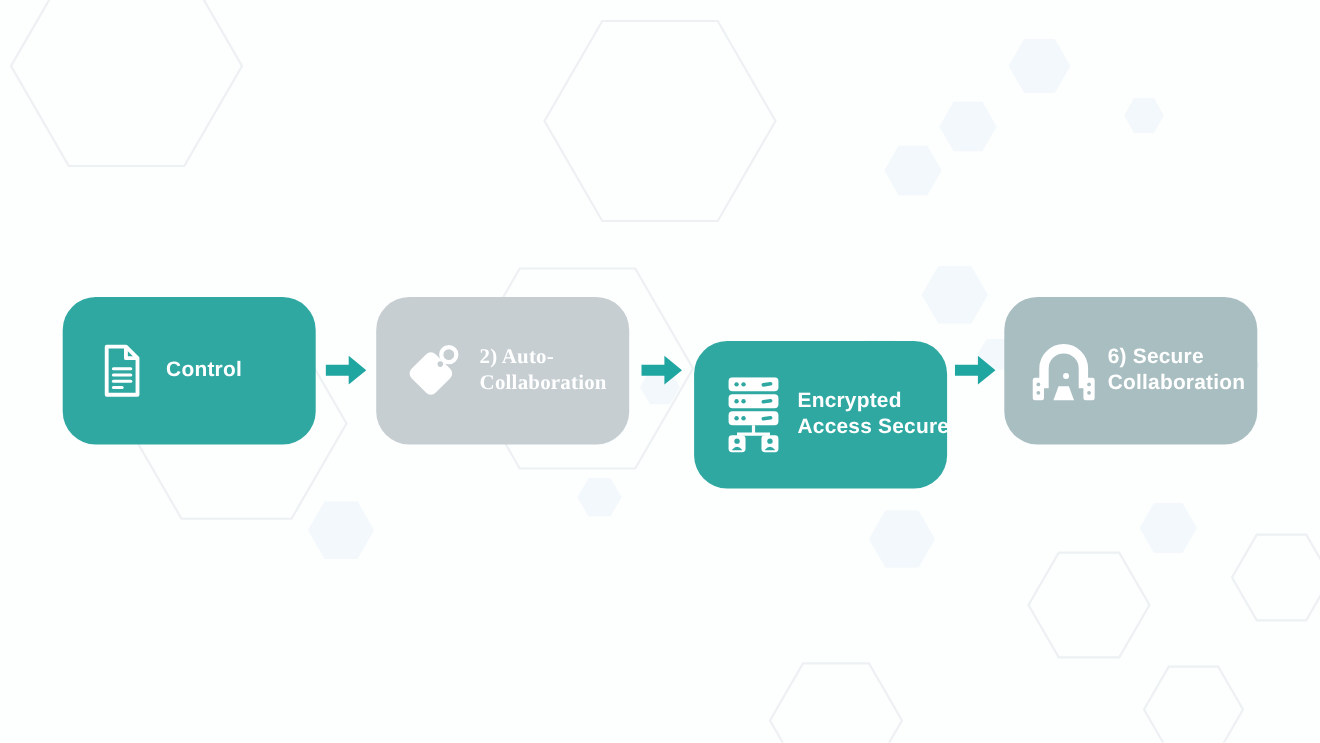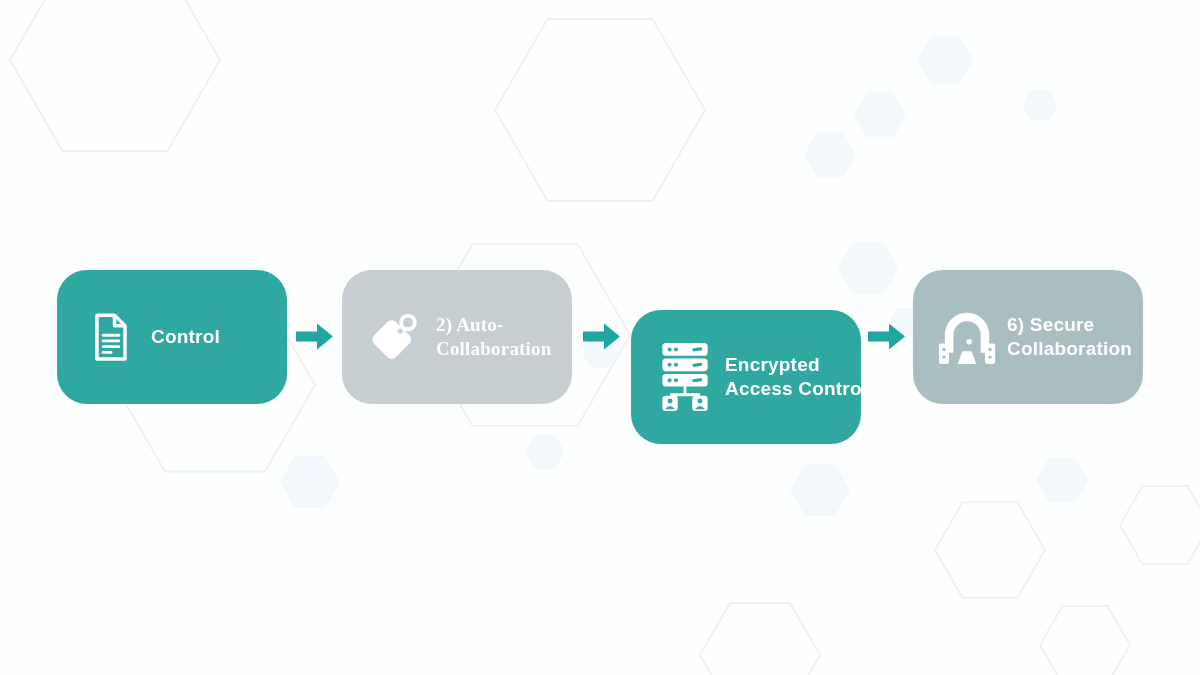--- a/index.html
+++ b/index.html
@@ -178,21 +178,21 @@
           <rect x="7" y="58" width="17" height="17" rx="3.5" fill="#FFFFFF"></rect>
           <circle cx="15.5" cy="64" r="2.7" style="fill:var(--teal,#2FA8A2)"></circle>
           <path d="M10.5 72.5 Q15.5 66.5 20.5 72.5 L20.5 73 H10.5 Z" style="fill:var(--teal,#2FA8A2)"></path>
           <rect x="40" y="58" width="17" height="17" rx="3.5" fill="#FFFFFF"></rect>
           <circle cx="48.5" cy="64" r="2.7" style="fill:var(--teal,#2FA8A2)"></circle>
           <path d="M43.5 72.5 Q48.5 66.5 53.5 72.5 L53.5 73 H43.5 Z" style="fill:var(--teal,#2FA8A2)"></path>
         </svg>
       </span>
       <div class="label">
         <span>Encrypted</span>
-        <span>Access Control</span>
+        <span>Access Secure</span>
       </div>
     </div>
 
     <svg class="arrow arrow-3" viewBox="0 0 38 29" xmlns="http://www.w3.org/2000/svg">
       <polygon points="0,9.5 21,9.5 21,1.5 37,14.5 21,27.5 21,19.5 0,19.5"></polygon>
     </svg>
 
     <div class="step step-4 gray-medium">
       <span class="icon-wrap">
         <svg width="58" height="55" viewBox="0 0 68 64" xmlns="http://www.w3.org/2000/svg">

